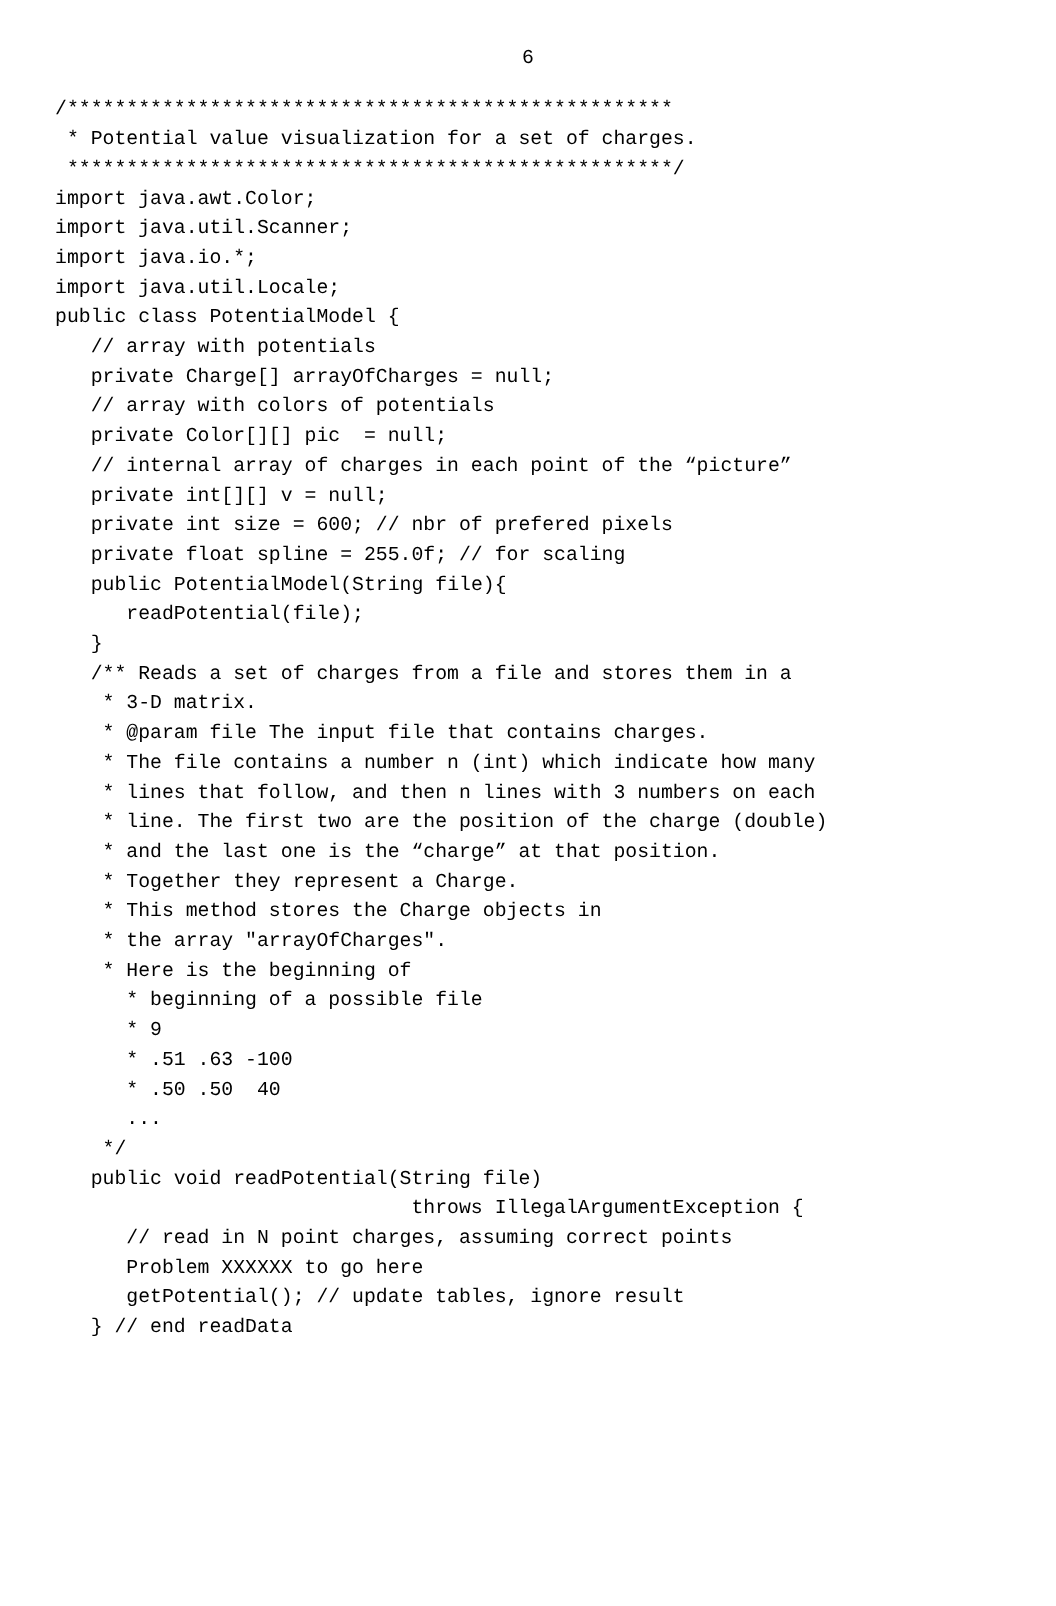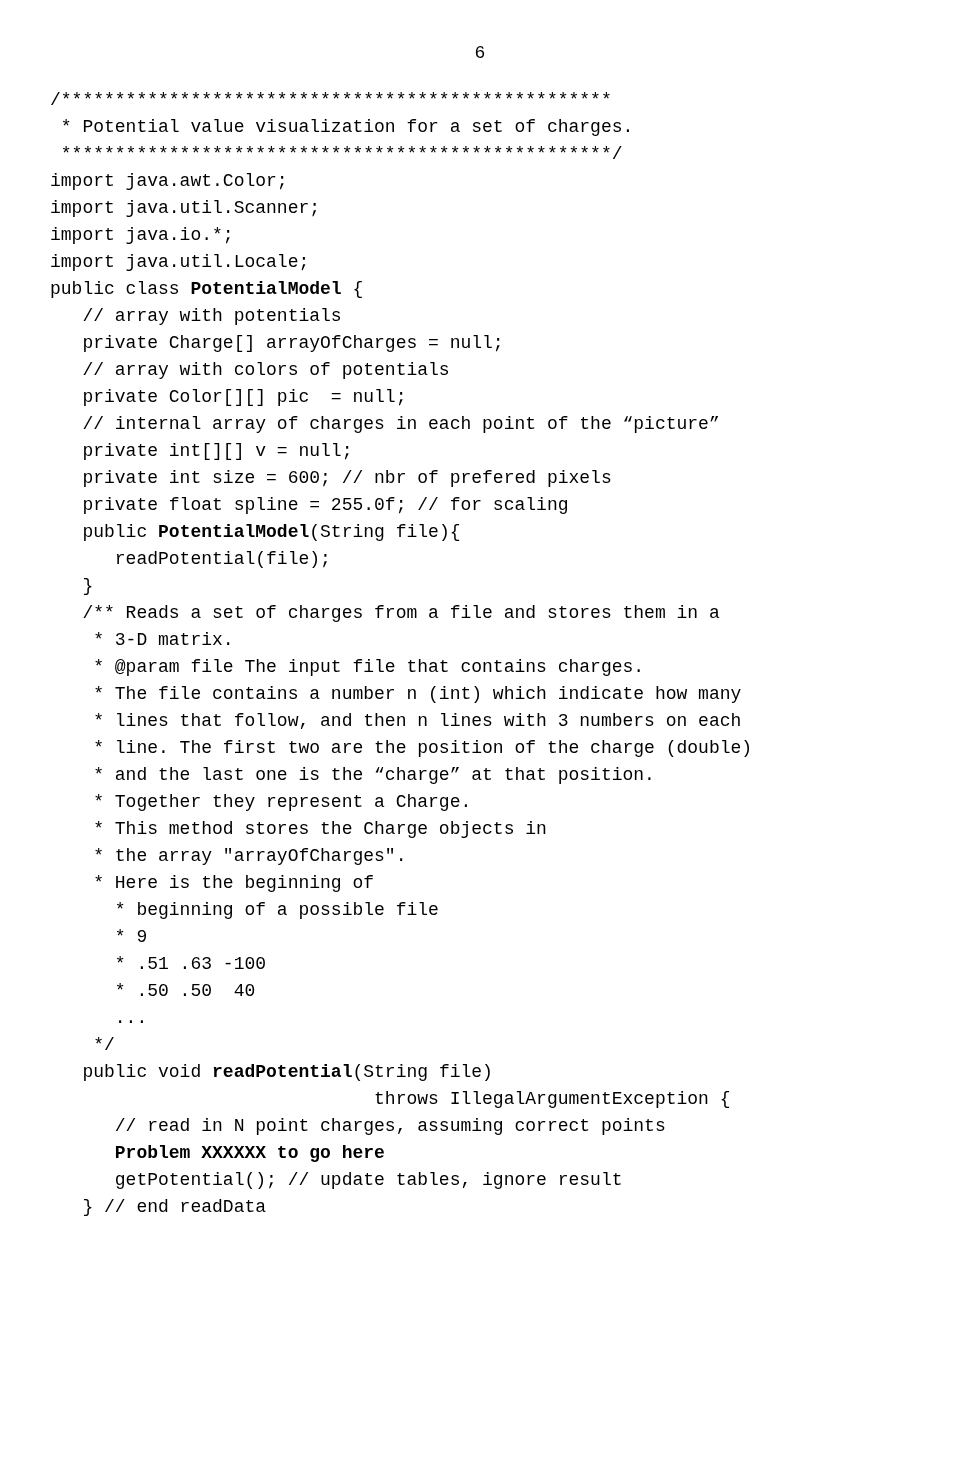--- a/index.html
+++ b/index.html
@@ -24,21 +24,21 @@
     }
 
     .code-block {
       white-space: pre;
       font-family: 'Courier New', Courier, monospace;
       font-size: 18px;
       line-height: 1.5;
     }
 
     .bold {
-      font-weight: bold;
+      font-weight: normal;
     }
 
     .code-line {
       display: block;
     }
   </style>
 </head>
 <body>
 
 <div class="page-number">

